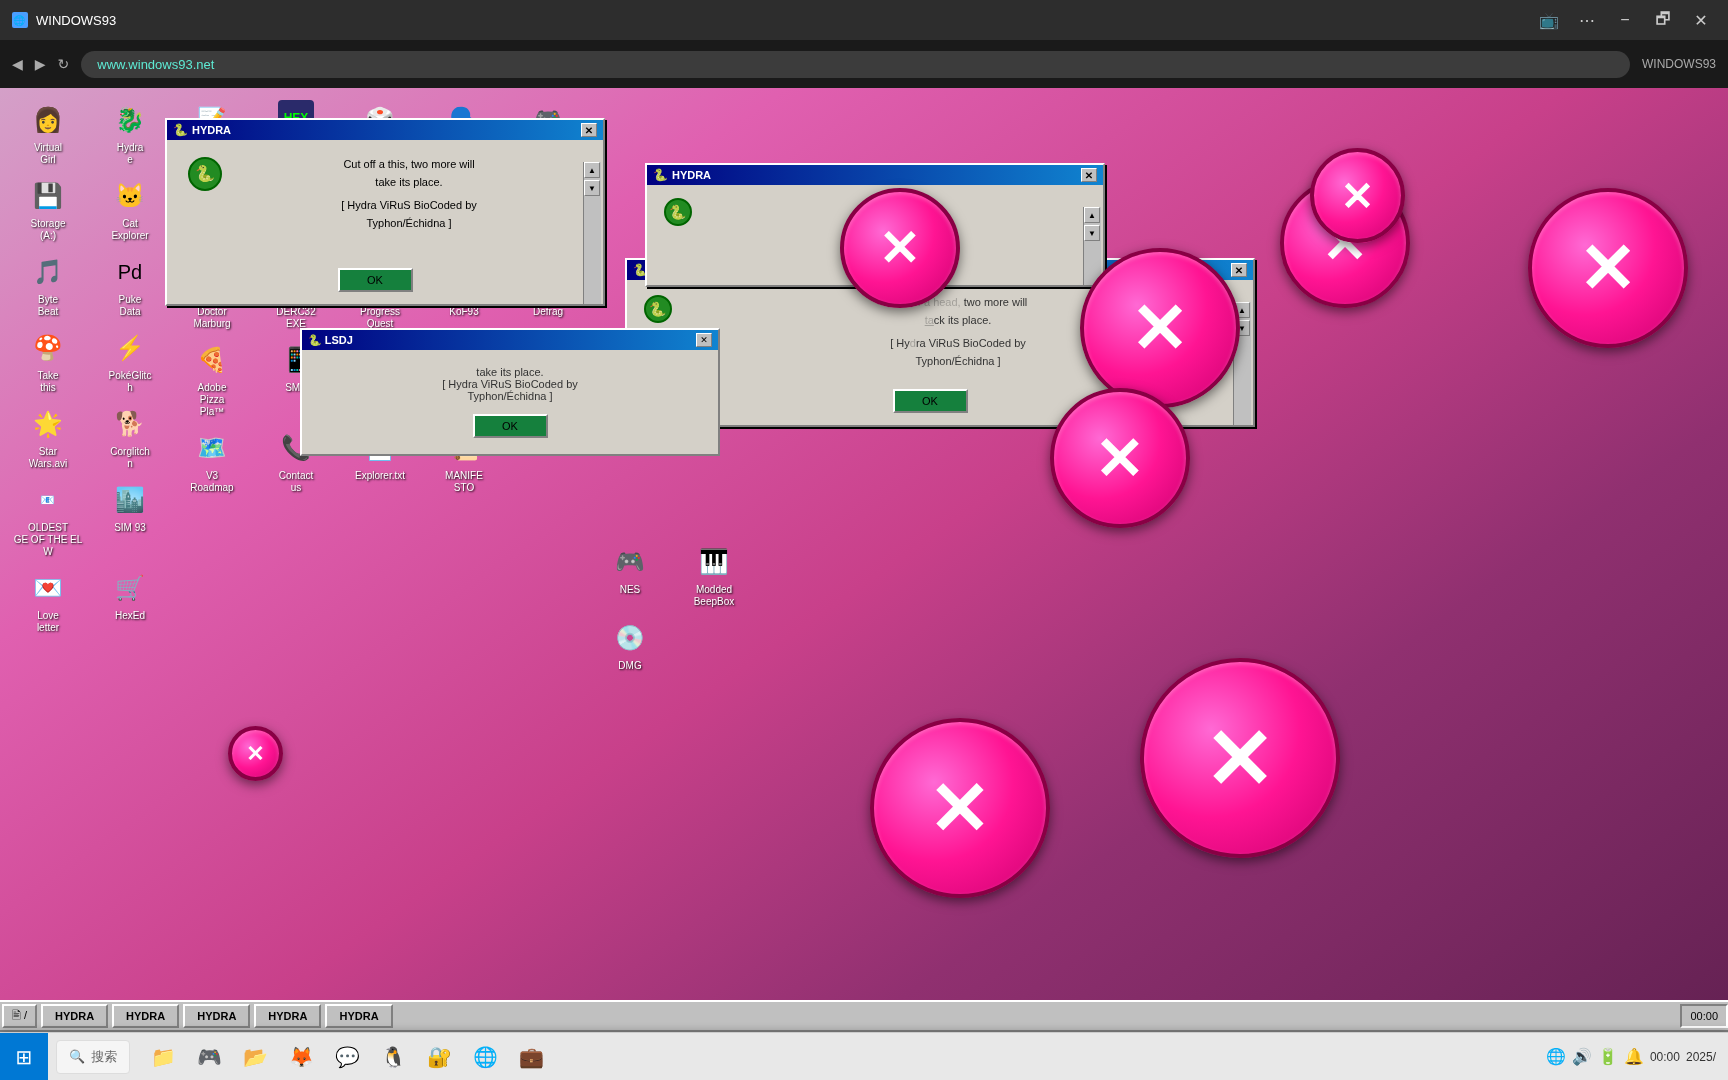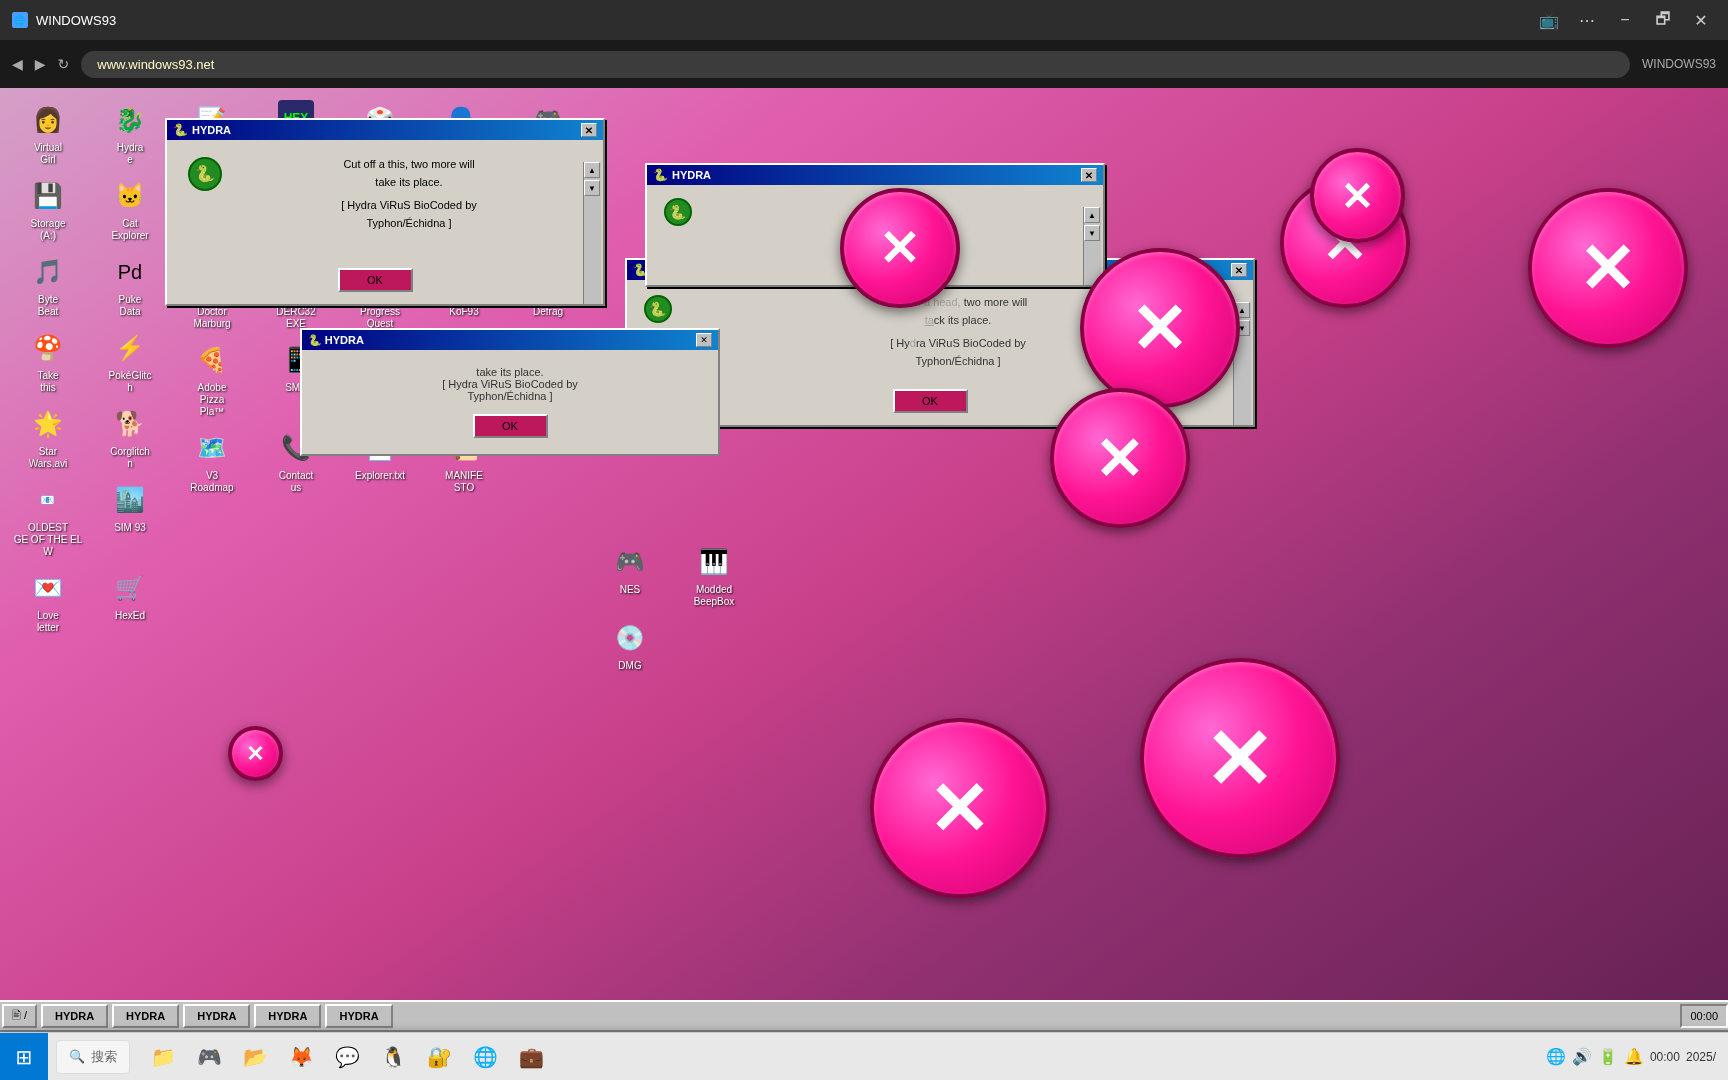--- a/index.html
+++ b/index.html
@@ -68,21 +68,21 @@
       align-items: center;
       padding: 0 12px;
       gap: 12px;
     }
     .address-input {
       flex: 1;
       background: #3c3c3c;
       border: none;
       border-radius: 20px;
       padding: 6px 16px;
-      color: #fef9c3;
+      color: #5eead4;
       font-size: 13px;
       outline: none;
     }
     .browser-nav-btn {
       color: #aaa;
       font-size: 14px;
       cursor: pointer;
       background: none;
       border: none;
     }
@@ -154,21 +154,21 @@
       display: flex; align-items: center; justify-content: center;
       font-weight: bold;
     }
     .win93-message {
       display: flex;
       align-items: flex-start;
       gap: 10px;
       margin-bottom: 12px;
     }
     .win93-ok-btn {
-      background: #be185d;
+      background: #15803d;
       border: 2px solid;
       border-color: #ffffff #808080 #808080 #ffffff;
       padding: 4px 20px;
       font-size: 11px;
       cursor: pointer;
       font-family: 'MS Sans Serif', Arial, sans-serif;
       min-width: 75px;
     }
 
     
@@ -542,21 +542,21 @@
       </div>
 
       <div style="position:absolute;bottom:12px;left:0;right:20px;display:flex;justify-content:center;">
         <button class="win93-ok-btn">OK</button>
       </div>
     </div>
   </div>
 
   <div style="position:absolute;left:300px;top:240px;z-index:190;background:#d4d0c8;border:2px solid;border-color:#fff #808080 #808080 #fff;width:420px;font-size:11px;font-family:Arial,sans-serif;text-align:center;">
     <div style="background:linear-gradient(to right,#000080,#1084d0);color:white;font-size:11px;font-weight:bold;padding:3px 6px;display:flex;align-items:center;justify-content:space-between;">
-      <span>🐍 HYDRA</span>
+      <span>🐍 LSDJ</span>
       <div style="display:flex;gap:2px;">
         <button style="background:#c0c0c0;border:1px solid;border-color:#fff #808080 #808080 #fff;width:16px;height:14px;font-size:9px;cursor:pointer;">✕</button>
       </div>
     </div>
     <div style="padding:16px;color:#333;">
       <p>take its place.</p>
       <p>[ Hydra ViRuS BioCoded by</p>
       <p>Typhon/Échidna ]</p>
       <div style="margin-top:12px;">
         <button class="win93-ok-btn">OK</button>

